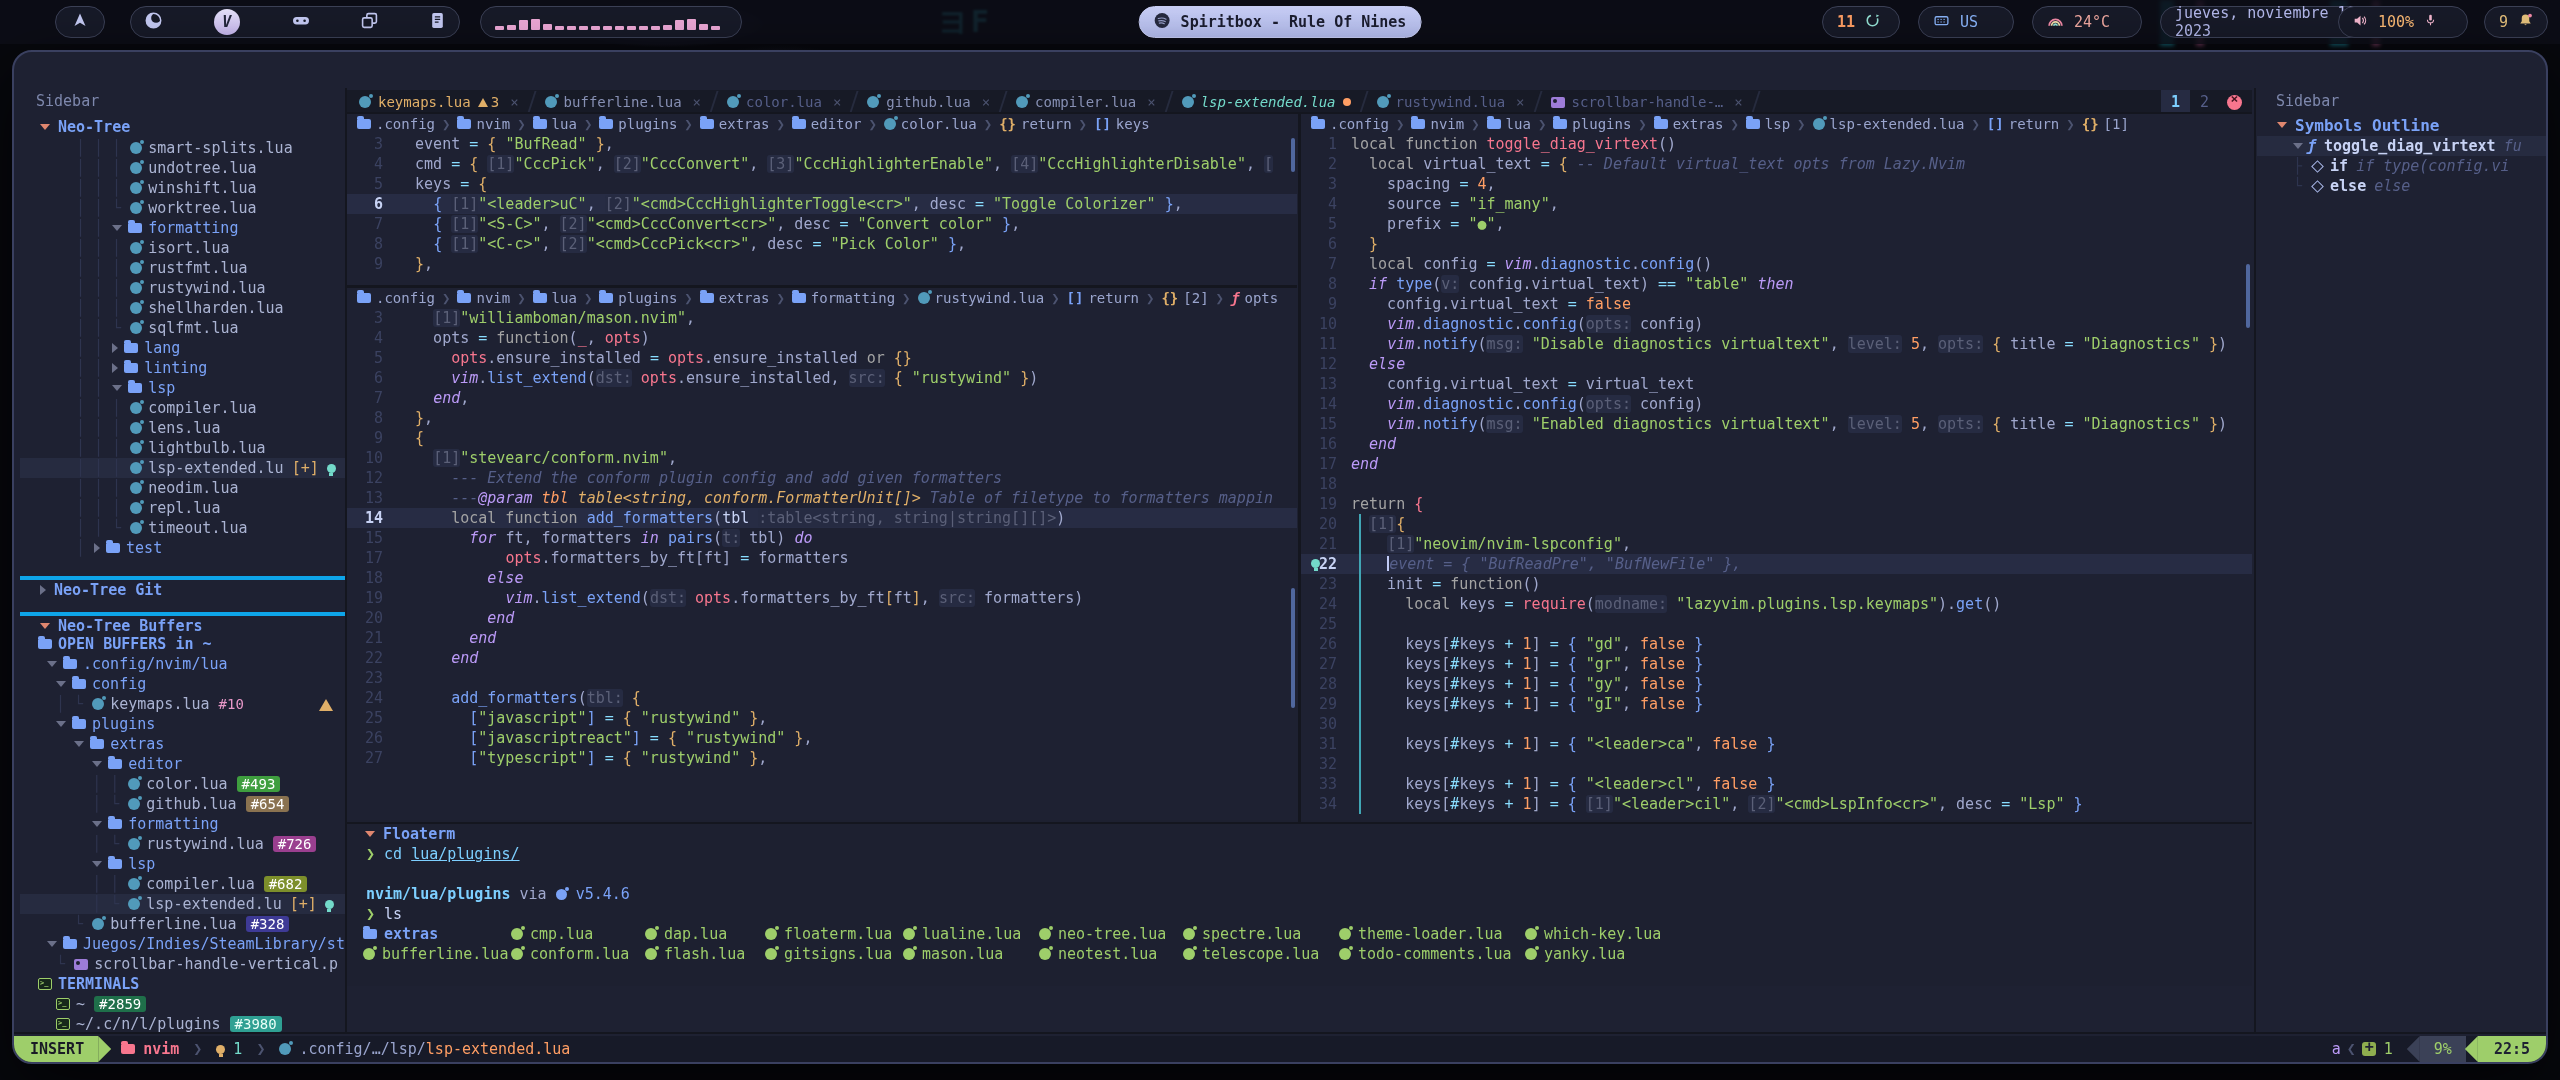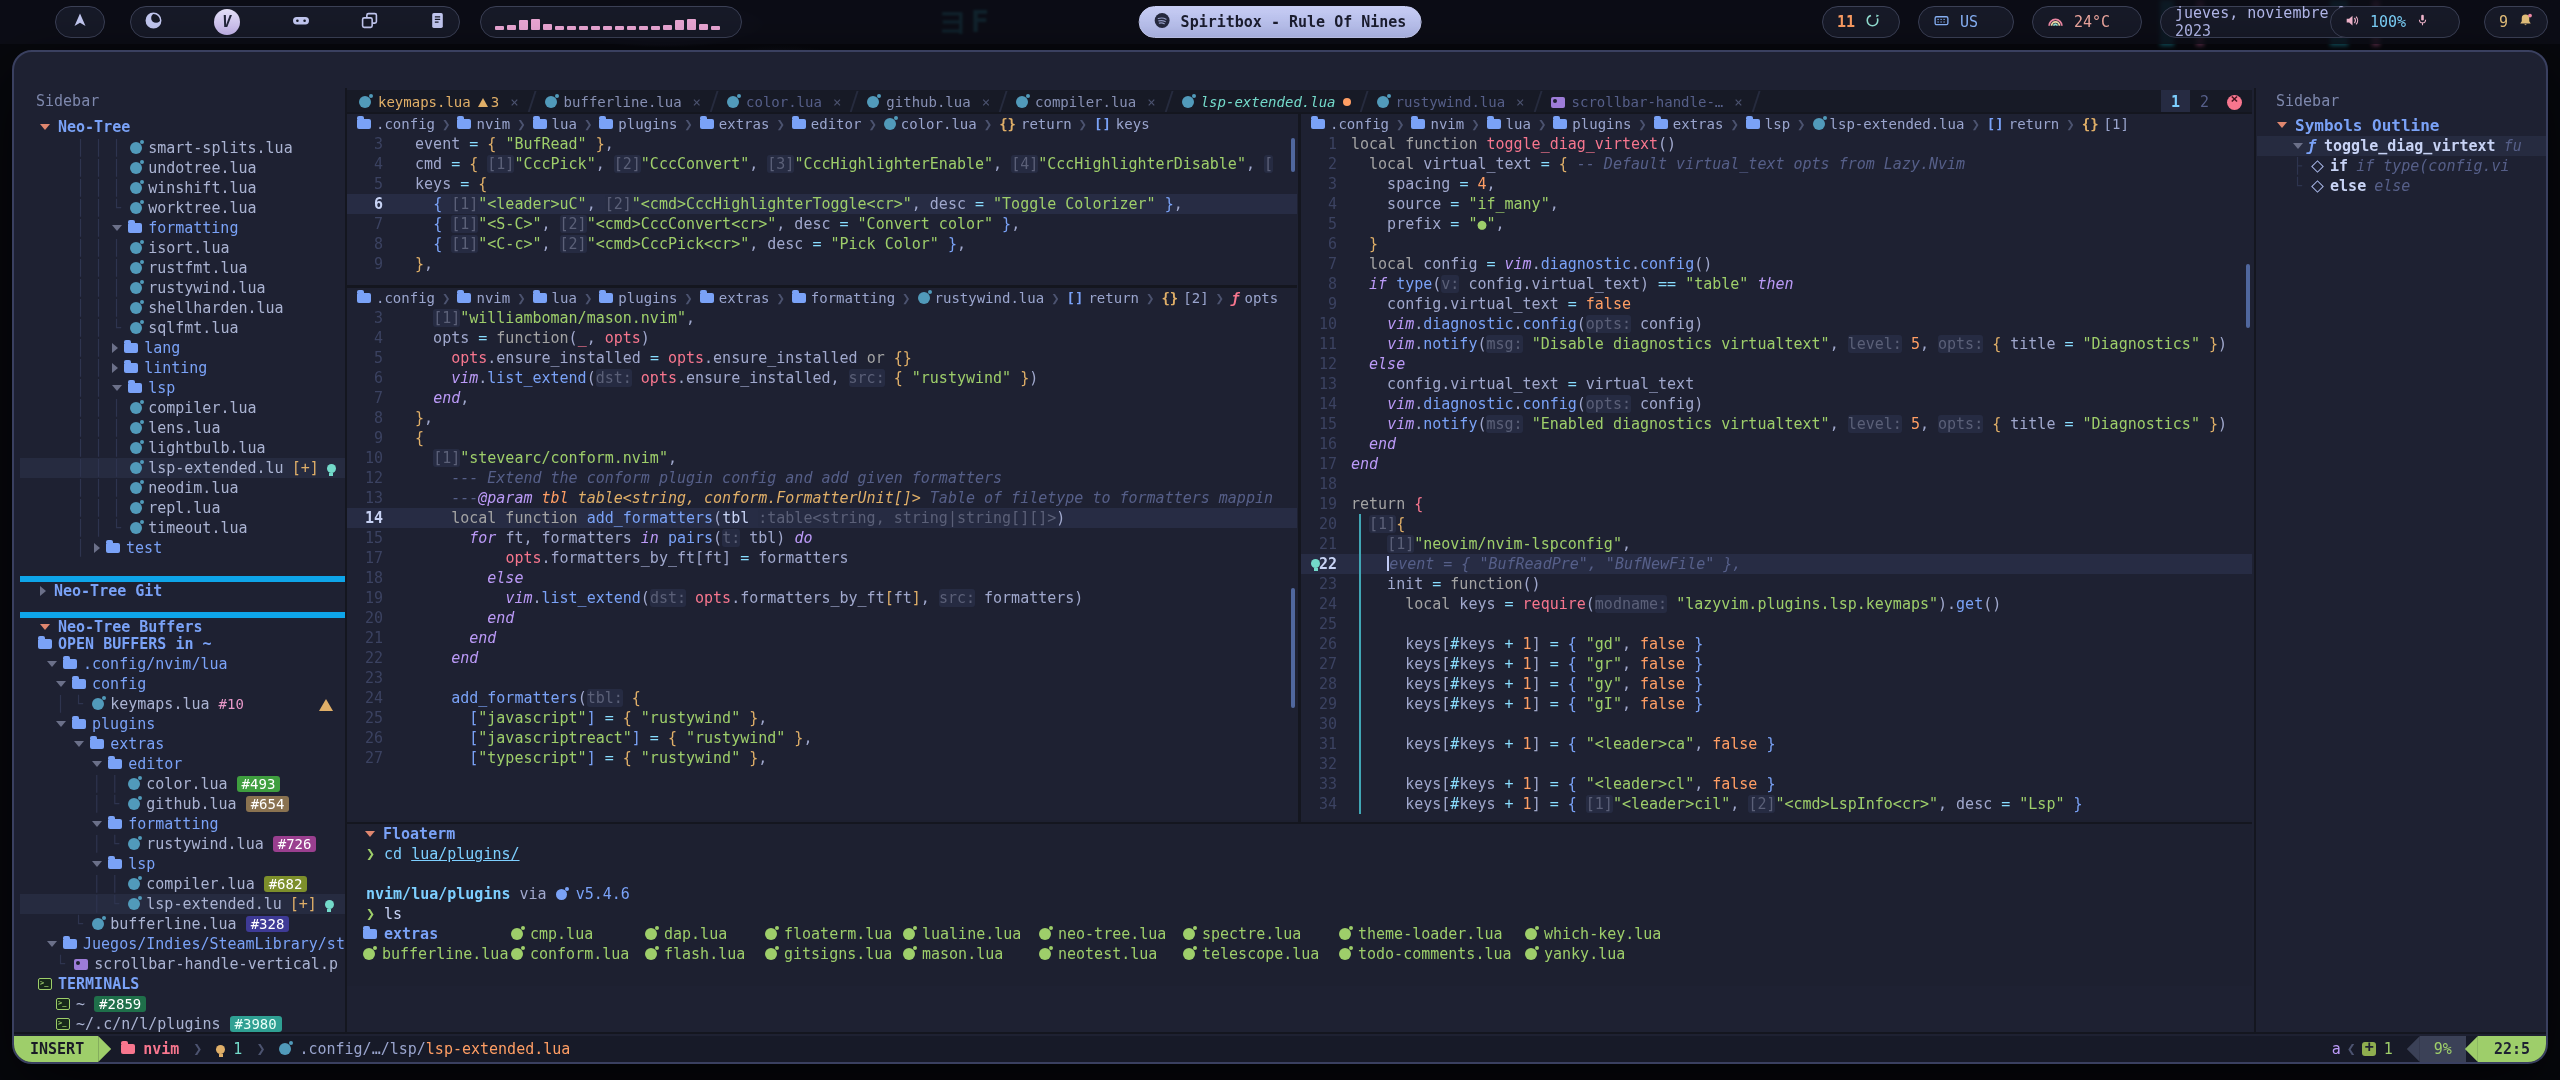--- a/index.html
+++ b/index.html
@@ -40,21 +40,21 @@
   .doctype{color:#e0af68;font-style:italic}
   .gold{color:#e0af68}.blu{color:#7aa2f7}
   .hint,.idx{color:#5b6078;background:#262b42;border-radius:3px}
   .ghost{color:#565f89;font-style:italic}
   .grn{color:#9ece6a}.cyan{color:#7dcfff}.cyanu{color:#7dcfff;text-decoration:underline}
   .cyanb{color:#7dcfff;font-weight:bold}
   .caret{display:inline-block;width:2px;height:15px;background:#c0caf5;vertical-align:-2px}
   
   #lsb{position:absolute;left:6px;top:36px;width:325px;height:946px;font-size:15px}
   .shead{position:relative;display:flex;align-items:center;height:22px;color:#7aa2f7;font-weight:bold;padding-left:20px;gap:8px}
-  .shead.bordered{border-top:6px solid #0ea5e9;padding-top:2px}
+  .shead.bordered{border-top:4px solid #0ea5e9;padding-top:2px}
   .trow{display:flex;align-items:center;height:20px;padding-left:56px;white-space:pre;color:#aab3d2}
   .buf .trow{padding-left:18px}
   .trow.hl{background:#262b40}
   .trow .g{color:#2e344f}
   .trow .tname{margin-left:6px}
   .trow .dir{color:#7aa2f7}
   .trow .dirb{color:#7aa2f7;font-weight:bold}
   .badge{margin-left:9px;padding:0 5px;border-radius:3px;font-size:14px;color:#fff}
   .bd-pink{color:#e898c8;padding:0}
   .bd-green{background:#3f9e3f}.bd-tan{background:#8a7250}.bd-mag{background:#9a3f8f}
@@ -269,21 +269,21 @@
     <span>9</span>
     <span class="ic">
       <svg width="15" height="16" viewBox="0 0 16 16">
           <path d="M8 2.2a4 4 0 0 1 4 4v3.2l1.6 2.2h-11.2L4 9.4V6.2a4 4 0 0 1 4-4z" fill="#e5c07b"></path>
           <path d="M6.7 12.6a1.4 1.4 0 0 0 2.6 0z" fill="#e5c07b"></path>
           <circle cx="12.8" cy="3.2" r="2" fill="#f38ba8"></circle>
         </svg>
     </span>
   </div>
 
-  <div class="pill" style="right:100px;width:130px;color:#7dd3fc;display:flex">
+  <div class="pill" style="right:92px;width:130px;color:#fdba74;display:flex">
     <span class="ic">
       <svg width="15" height="15" viewBox="0 0 16 16">
           <path d="M1.8 6v4h2.6L8 13.2V2.8L4.4 6z" fill="#f5b8d0"></path>
           <path d="M10 5.4a3.6 3.6 0 0 1 0 5.2M11.8 3.8a6.2 6.2 0 0 1 0 8.4" stroke="#f5b8d0" stroke-width="1.3" fill="none"></path>
         </svg>
     </span>
     <span>100%</span>
     <span class="ic">
       <svg width="13" height="16" viewBox="0 0 16 16">
           <rect x="6.4" y="1.4" width="3.2" height="7.2" rx="1.6" fill="#f5b8d0"></rect>

